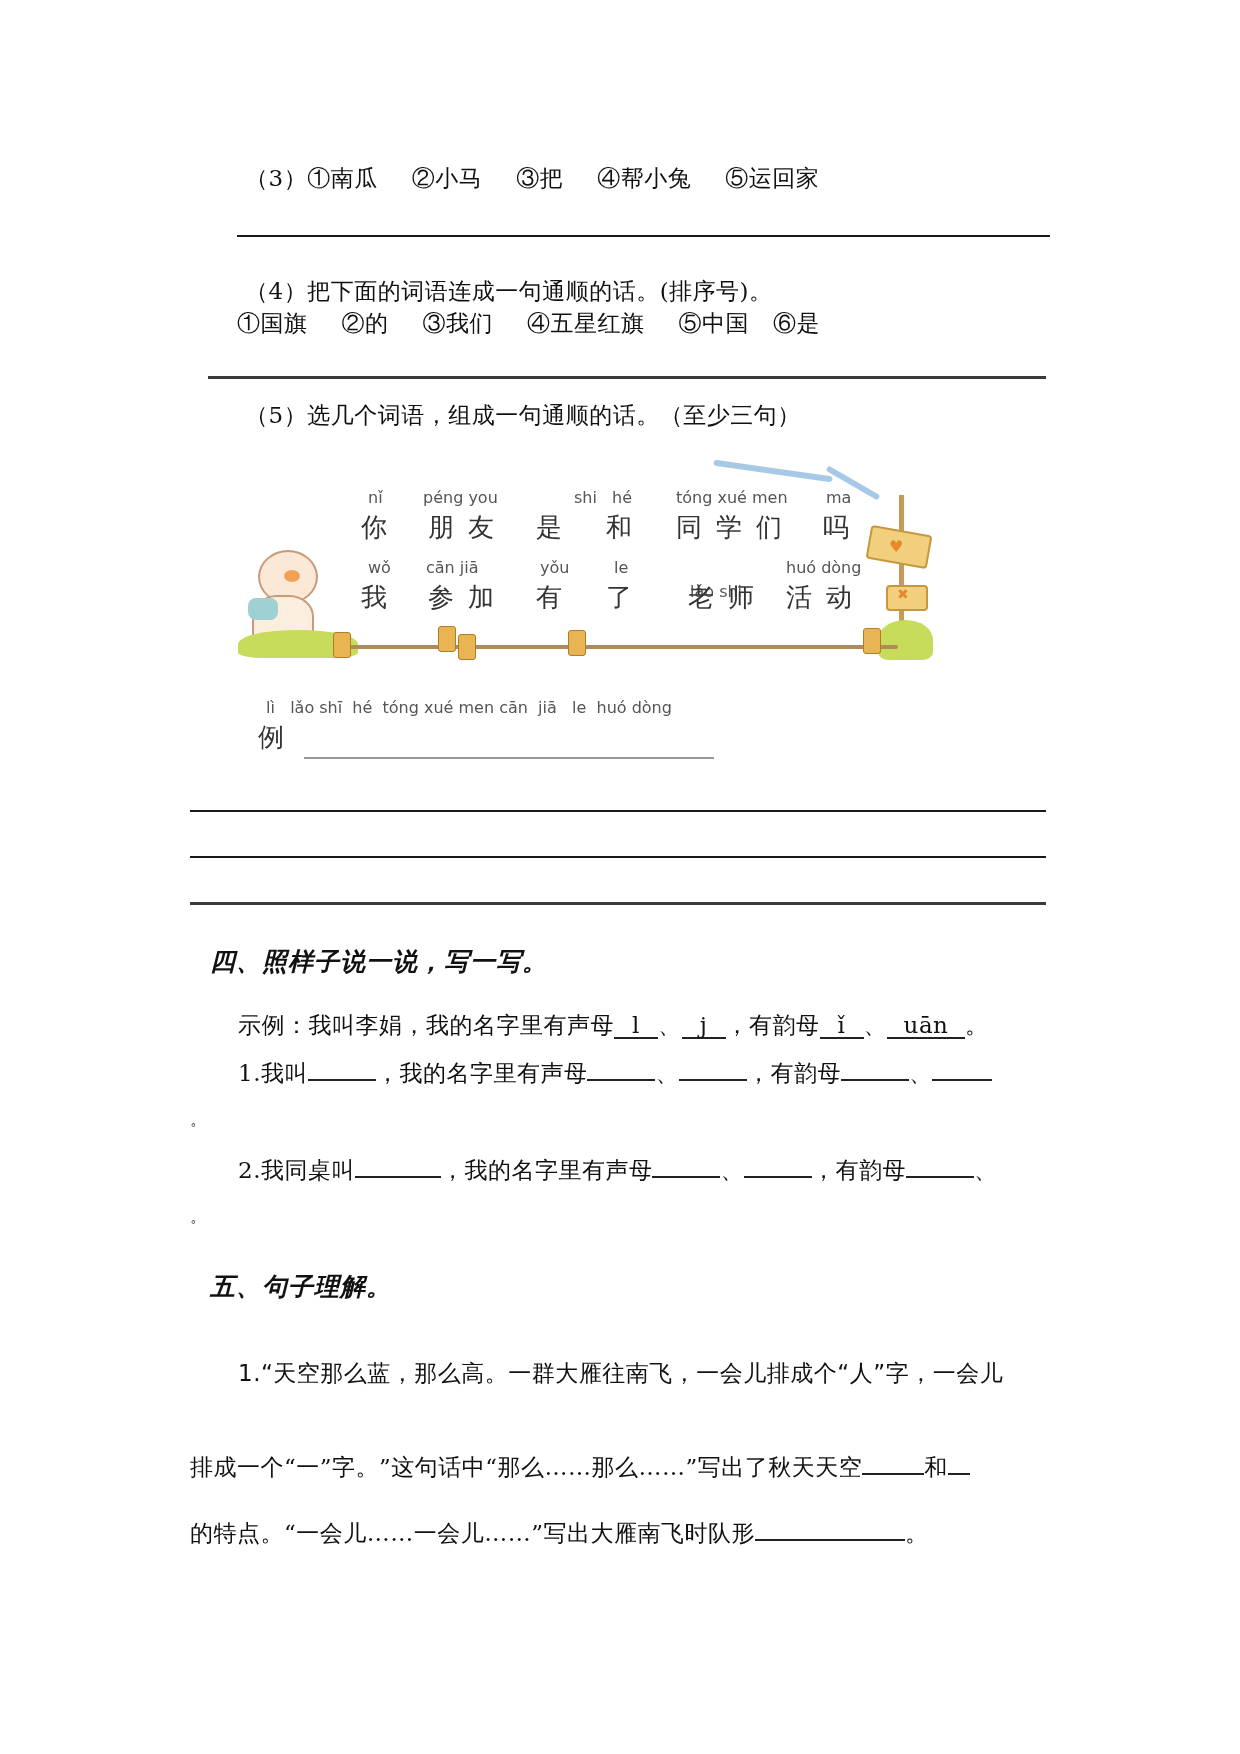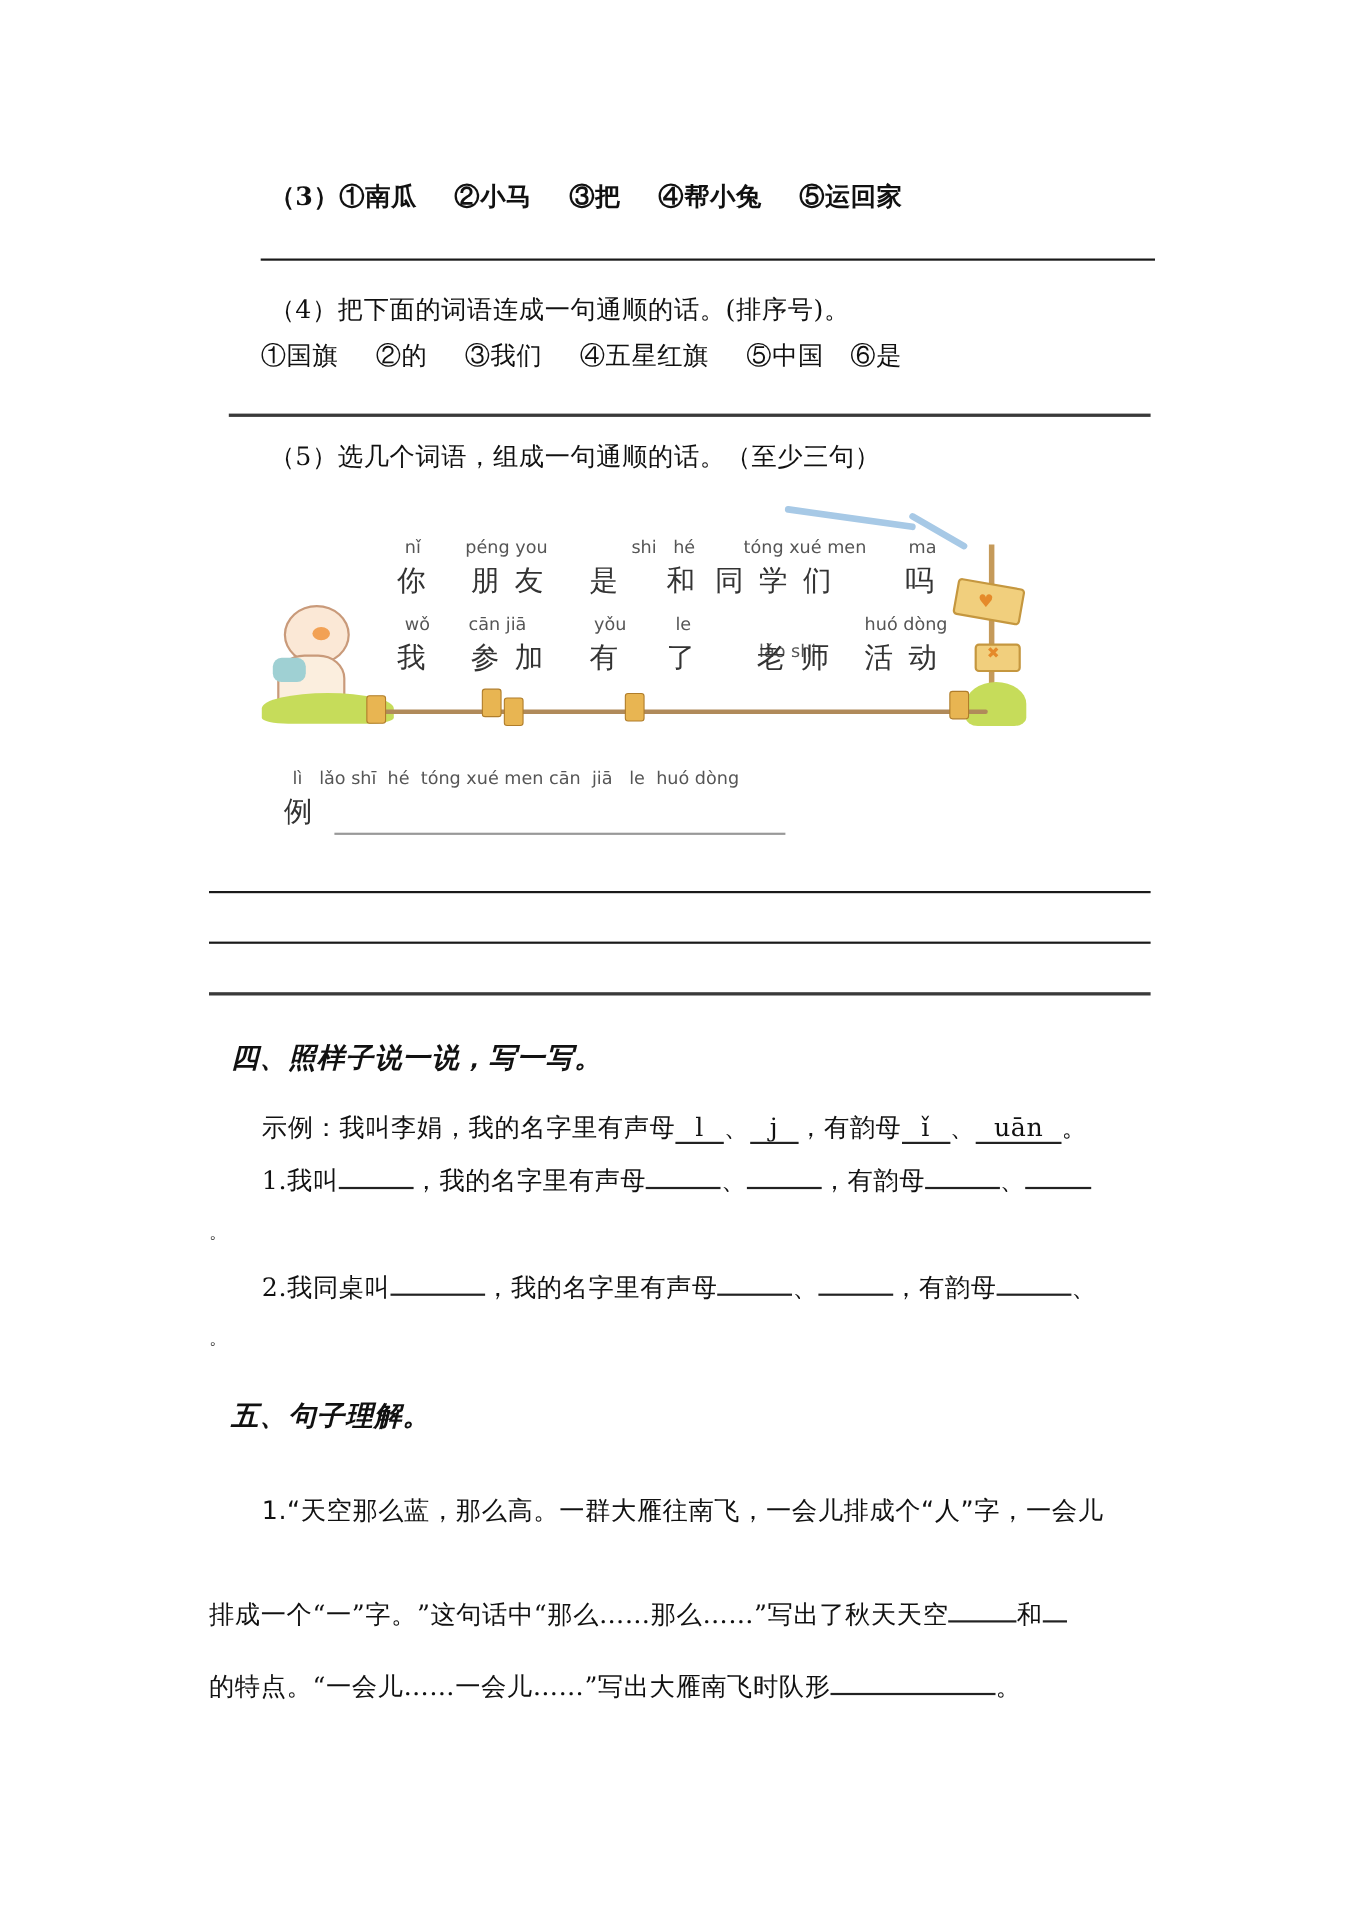--- a/index.html
+++ b/index.html
@@ -20,26 +20,26 @@
   .hz { position:absolute; font-size:26px; color:#333; font-family:"DejaVu Serif", serif; letter-spacing:14px; }
   .fence { position:absolute; height:4px; background:#b08a5a; border-radius:2px; }
   .post { position:absolute; width:16px; height:24px; background:#e8b552; border:1px solid #b07d2a; border-radius:3px; }
   .grass { position:absolute; background:#c6dc5a; border-radius:50% 50% 20% 20%; }
   .sign { position:absolute; background:#f1cf7d; border:2px solid #c5973f; border-radius:4px; }
   .ribbon { position:absolute; height:6px; background:#a7c9e6; border-radius:3px; }
 </style>
 </head>
 <body>
 
-<div class="abs txt serif" style="left:245px; top:163px;font-weight:bold;">
+<div class="abs txt serif" style="left:245px; top:163px;">
   <span>（3）</span><span class="opt">①南瓜</span><span class="opt">②小马</span><span class="opt">③把</span><span class="opt">④帮小兔</span><span class="opt">⑤运回家</span>
 </div>
 <div class="rule" style="left:237px; top:235px; width:813px;"></div>
 
-<div class="abs txt serif" style="left:245px; top:266px;">（4）把下面的词语连成一句通顺的话。(排序号)。</div>
+<div class="abs txt serif" style="left:245px; top:276px;">（4）把下面的词语连成一句通顺的话。(排序号)。</div>
 <div class="abs txt serif" style="left:237px; top:308px;">
   <span class="opt">①国旗</span><span class="opt">②的</span><span class="opt">③我们</span><span class="opt">④五星红旗</span><span class="opt" style="margin-right:24px">⑤中国</span><span class="opt">⑥是</span>
 </div>
 <div class="rule gray" style="left:208px; top:376px; width:838px;"></div>
 
 <div class="abs txt serif" style="left:245px; top:400px;">（5）选几个词语，组成一句通顺的话。（至少三句）</div>
 
 <div class="ill">
 
   <div class="ribbon" style="left:475px; top:8px; width:120px; transform:rotate(8deg);"></div>
@@ -67,21 +67,21 @@
 
   <div class="py" style="left:130px; top:28px;">nǐ</div>
   <div class="hz" style="left:123px; top:50px;">你</div>
   <div class="py" style="left:185px; top:28px;">péng you</div>
   <div class="hz" style="left:190px; top:50px;">朋友</div>
   <div class="py" style="left:304px; top:28px;margin-left:32px;">shi</div>
   <div class="hz" style="left:298px; top:50px;">是</div>
   <div class="py" style="left:374px; top:28px;">hé</div>
   <div class="hz" style="left:368px; top:50px;">和</div>
   <div class="py" style="left:438px; top:28px;">tóng xué men</div>
-  <div class="hz" style="left:412px; top:50px;text-align:center;">同学们</div>
+  <div class="hz" style="left:438px; top:50px;text-align:center;">同学们</div>
   <div class="py" style="left:588px; top:28px;">ma</div>
   <div class="hz" style="left:585px; top:50px;">吗</div>
 
   <div class="py" style="left:130px; top:98px;">wǒ</div>
   <div class="hz" style="left:123px; top:120px;">我</div>
   <div class="py" style="left:188px; top:98px;">cān jiā</div>
   <div class="hz" style="left:190px; top:120px;">参加</div>
   <div class="py" style="left:302px; top:98px;">yǒu</div>
   <div class="hz" style="left:298px; top:120px;">有</div>
   <div class="py" style="left:376px; top:98px;">le</div>

